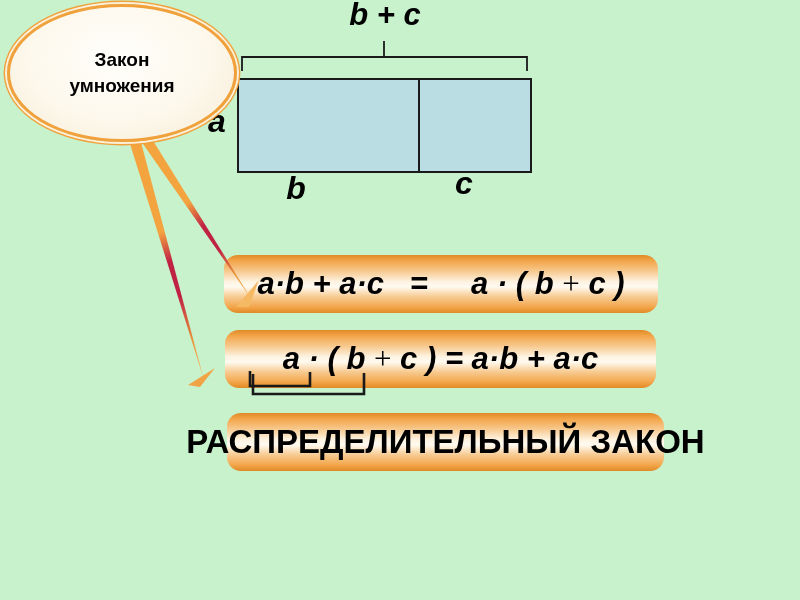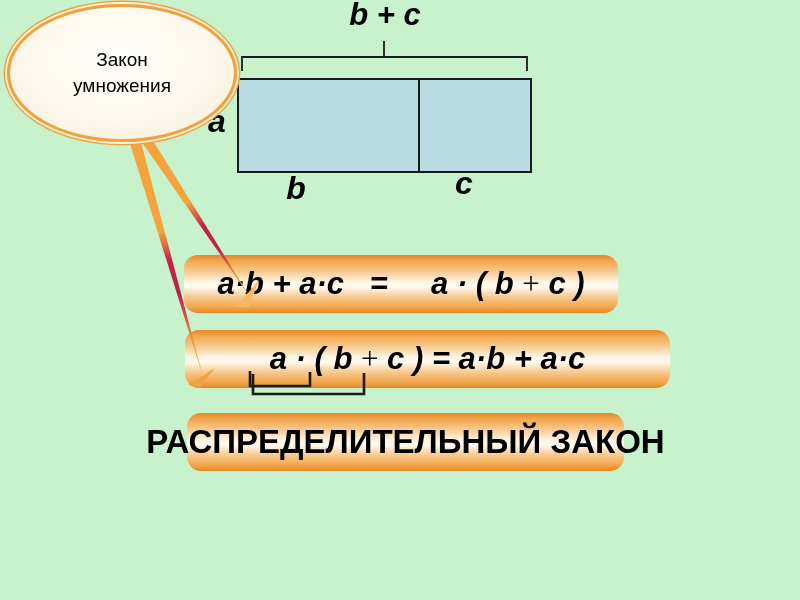--- a/index.html
+++ b/index.html
@@ -26,21 +26,21 @@
     position: absolute; left: 7px; top: 4px;
     width: 230px; height: 138px;
     z-index: 3;
     border-radius: 50%;
     border: 3px solid var(--oval-border);
     box-shadow: 0 0 0 2px #fbf0da, 0 0 0 3.4px var(--oval-border);
     background: radial-gradient(ellipse at 48% 38%, var(--oval-fill-center) 0%, #fdf8ec 55%, var(--oval-fill-edge) 100%);
     display: flex; flex-direction: column;
     align-items: center; justify-content: center;
     text-align: center;
-    font-weight: normal; font-size: 19px; line-height: 26px;
+    font-weight: bold; font-size: 19px; line-height: 26px;
     color: var(--text);
   }
 
   
   .dlabel {
     position: absolute; z-index: 1;
     font-weight: bold; font-style: italic;
     color: var(--text); text-align: center;
   }
   #top-label    { left: 322px; top: -3px;  width: 126px; font-size: 31px; }
@@ -67,23 +67,24 @@
       var(--bar-deep) 0%,
       var(--bar-mid) 10%,
       #f7c98f 28%,
       var(--bar-light) 46%,
       #fffaf0 55%,
       #f7cb92 72%,
       var(--bar-mid) 90%,
       var(--bar-deep) 100%);
     display: flex; align-items: center; justify-content: center;
     color: var(--text);
+    margin-left: 40px;
   }
   #bar1 { left: 184px; top: 255px; width: 434px; }
-  #bar2 { left: 185px; top: 330px; width: 485px; }
+  #bar2 { left: 185px; top: 330px; width: 431px; }
   #bar3 { left: 187px; top: 413px; width: 437px; }
 
   .formula {
     font-weight: bold; font-style: italic; font-size: 31px;
     white-space: pre;
   }
   .formula .thin {
     font-family: "Liberation Serif", serif;
     font-weight: normal; font-style: normal;
   }

